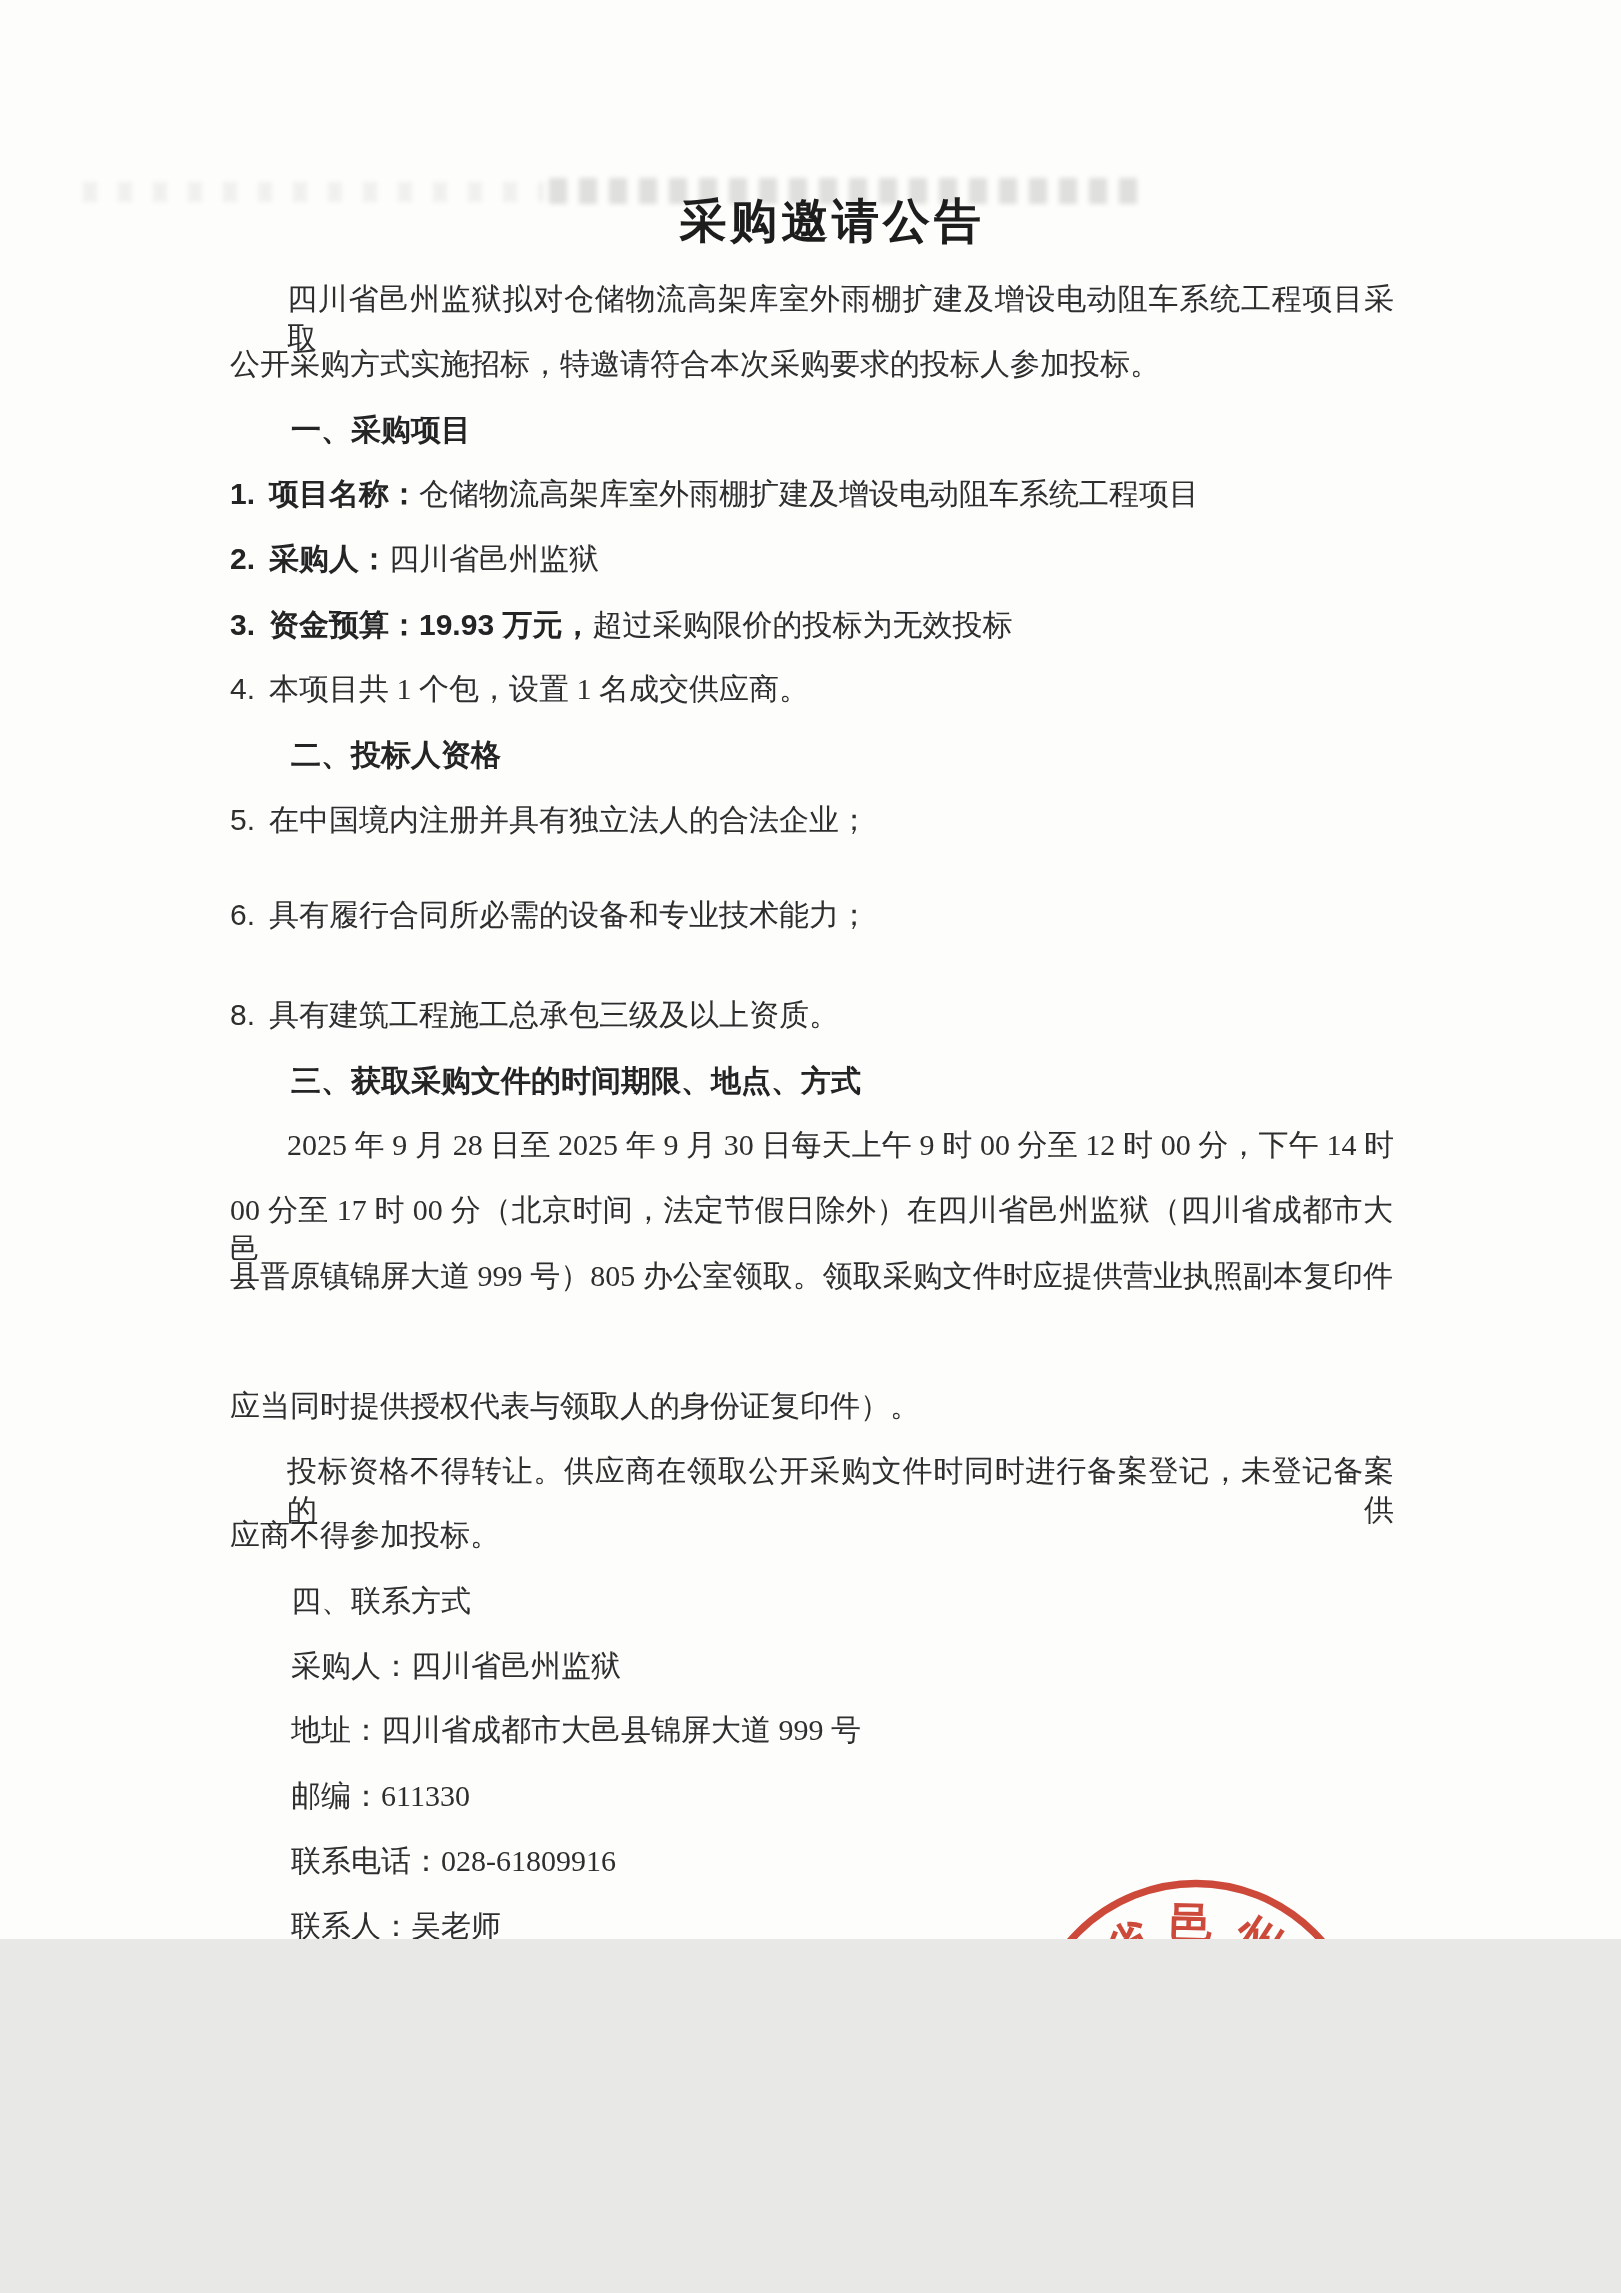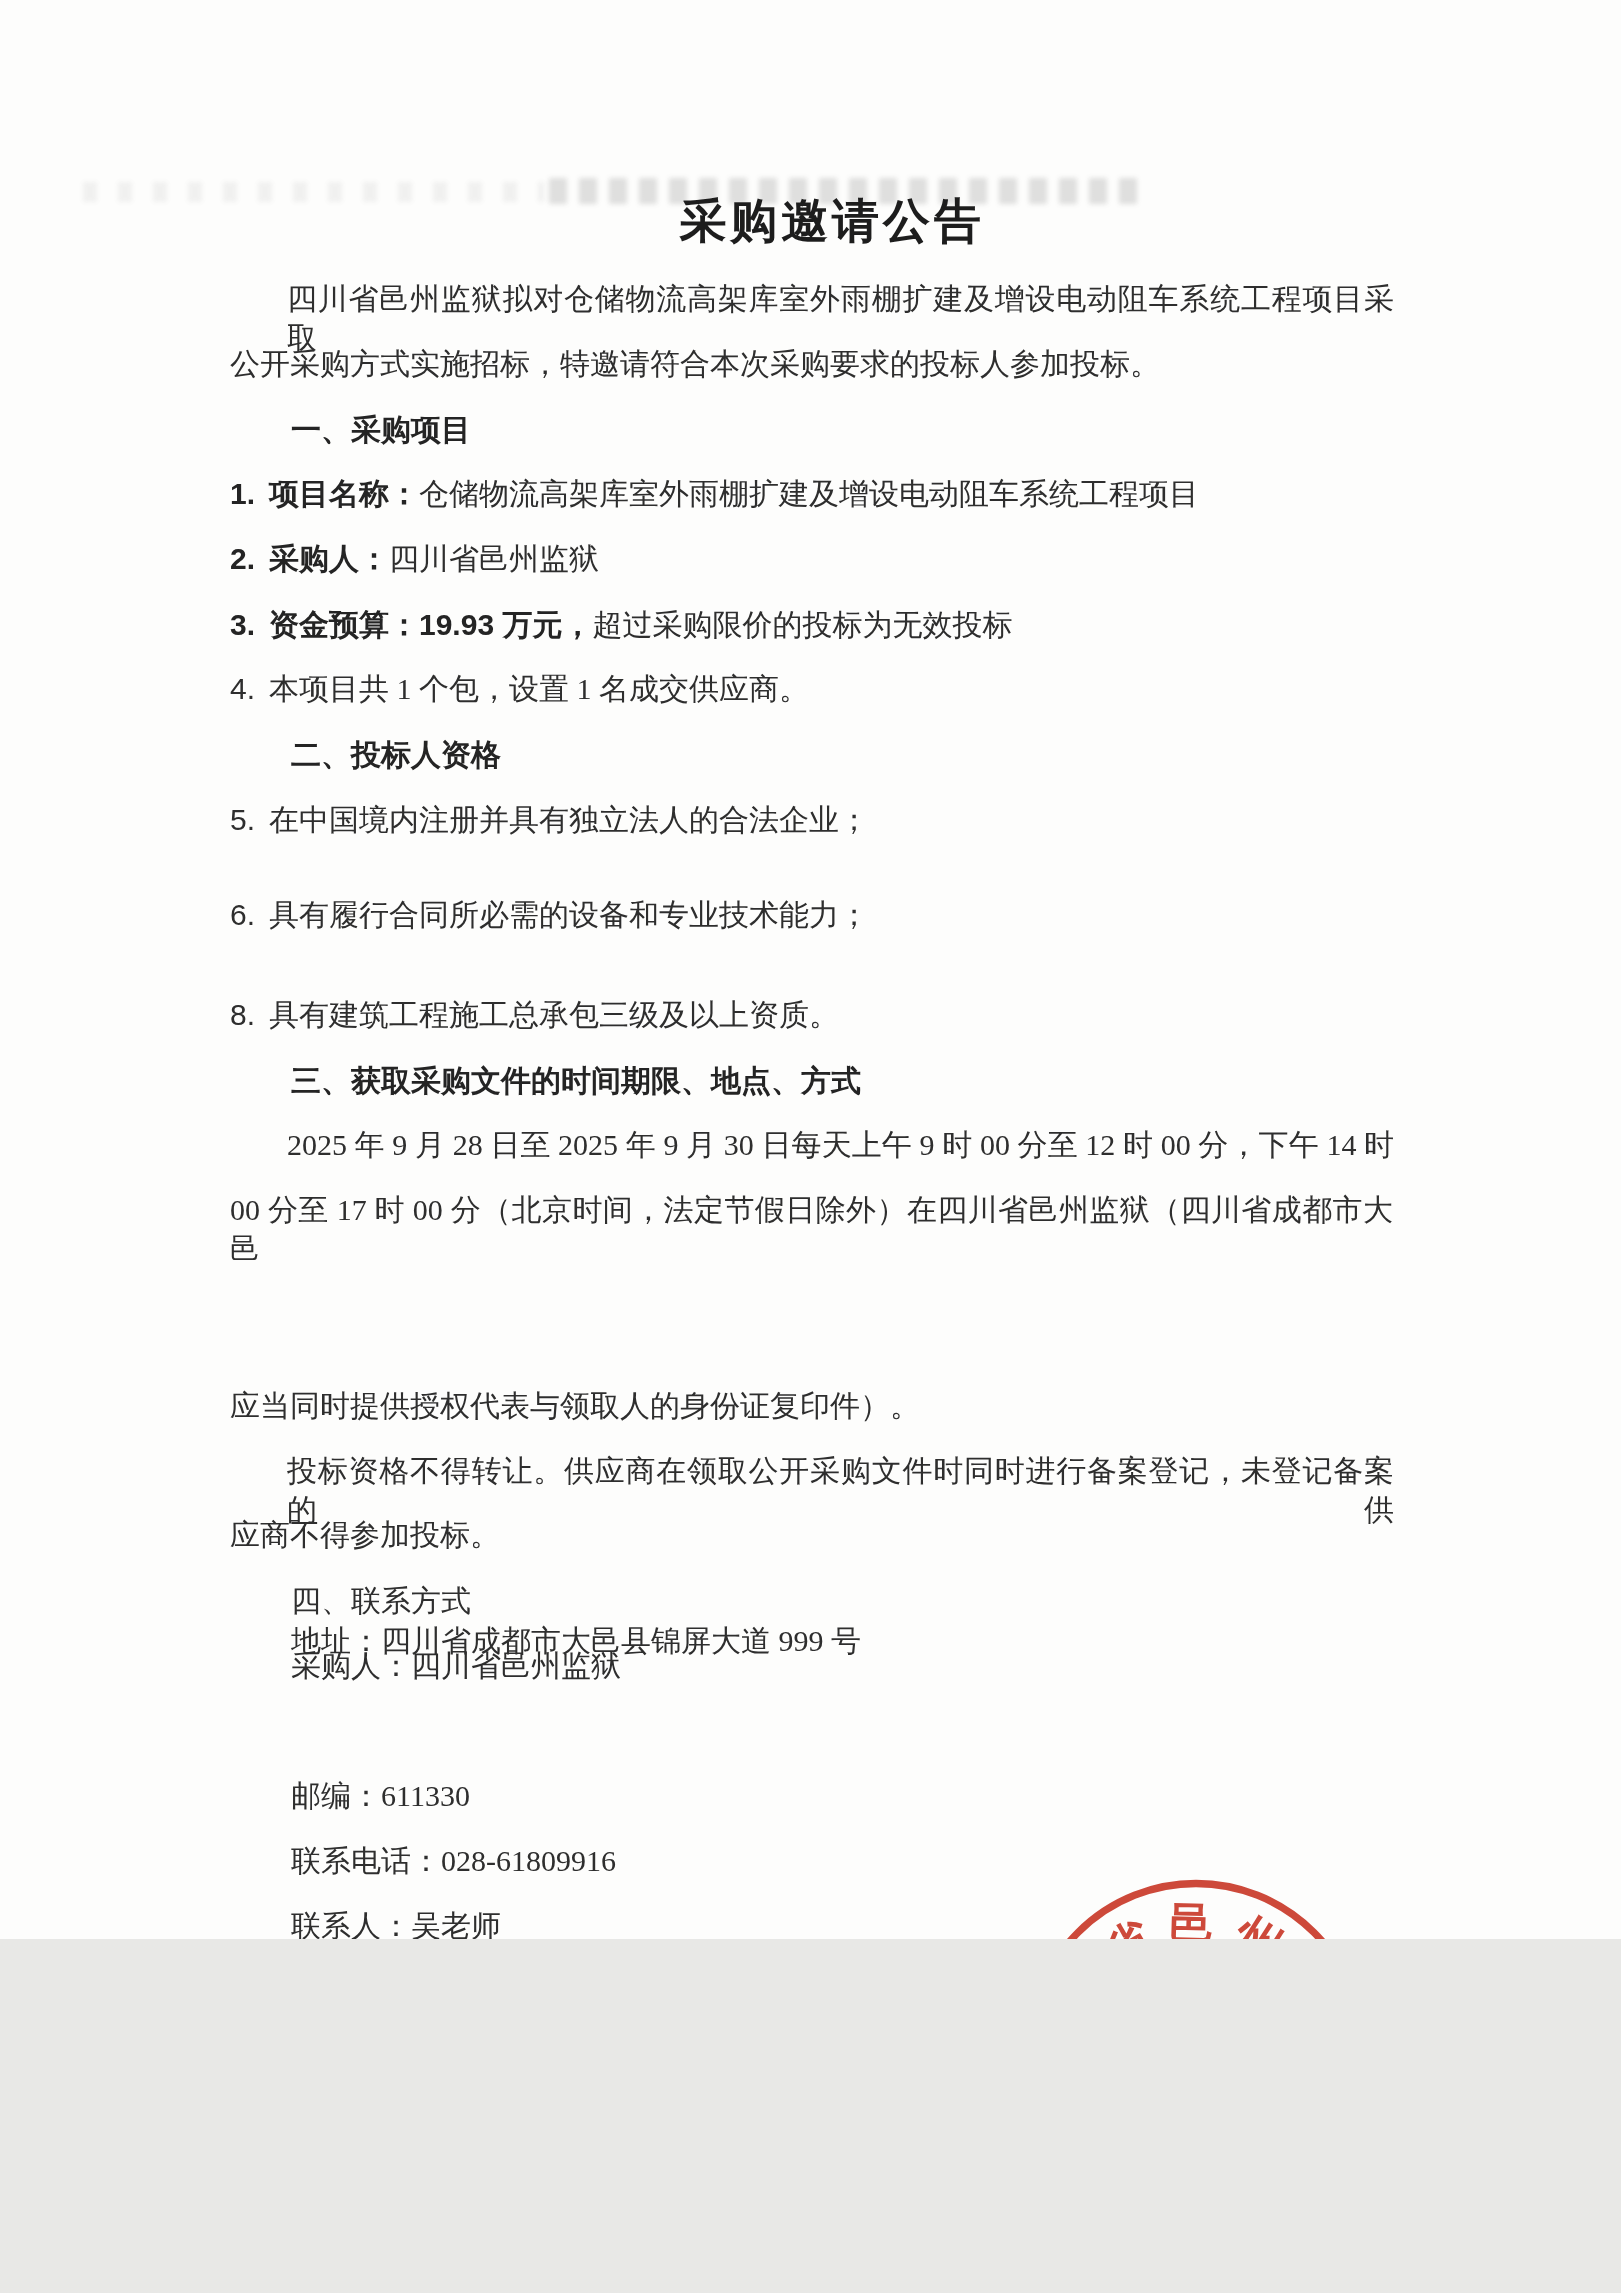--- a/index.html
+++ b/index.html
@@ -108,28 +108,29 @@
 
   <div class="line wide" style="top:895px"><span class="num">6.</span><span>具有履行合同所必需的设备和专业技术能力；</span></div>
 
 
   <div class="line wide" style="top:995px"><span class="num">8.</span><span>具有建筑工程施工总承包三级及以上资质。</span></div>
 
   <div class="line head" style="top:1061px">三、获取采购文件的时间期限、地点、方式</div>
 
   <div class="line wide just indent" style="top:1125px">2025 年 9 月 28 日至 2025 年 9 月 30 日每天上午 9 时 00 分至 12 时 00 分，下午 14 时</div>
   <div class="line wide just" style="top:1190px">00 分至 17 时 00 分（北京时间，法定节假日除外）在四川省邑州监狱（四川省成都市大邑</div>
+  <div class="line wide just" style="top:1256px">县晋原镇锦屏大道 999 号）805 办公室领取。领取采购文件时应提供营业执照副本复印件</div>
   <div class="line wide" style="top:1386px">应当同时提供授权代表与领取人的身份证复印件）。</div>
   <div class="line wide just indent" style="top:1451px">投标资格不得转让。供应商在领取公开采购文件时同时进行备案登记，未登记备案的供</div>
   <div class="line wide" style="top:1515px">应商不得参加投标。</div>
 
   <div class="line head-plain" style="top:1581px">四、联系方式</div>
 
   <div class="line contact" style="top:1646px">采购人：四川省邑州监狱</div>
-  <div class="line contact" style="top:1621px">地址：四川省成都市大邑县锦屏大道 999 号</div>
+  <div class="line contact" style="top:1710px">地址：四川省成都市大邑县锦屏大道 999 号</div>
   <div class="line contact" style="top:1776px">邮编：611330</div>
   <div class="line contact" style="top:1841px">联系电话：028-61809916</div>
   <div class="line contact" style="top:1906px">联系人：吴老师</div>
 
   <svg class="seal" viewBox="0 0 390 390">
     <circle class="seal-ring" cx="195" cy="195" r="170"></circle>
     <polygon class="seal-star" points="195,131 210.3,174.0 255.9,175.2 219.7,203.0 232.6,236.8 195,221 157.4,236.8 170.3,203.0 134.1,175.2 179.7,174.0"></polygon>
     <defs>
       <path id="sealTopArc" d="M 91 236 A 112 112 0 1 1 299 236"></path>
       <path id="sealBottomArc" d="M 69 266 A 145 145 0 0 0 321 266"></path>

